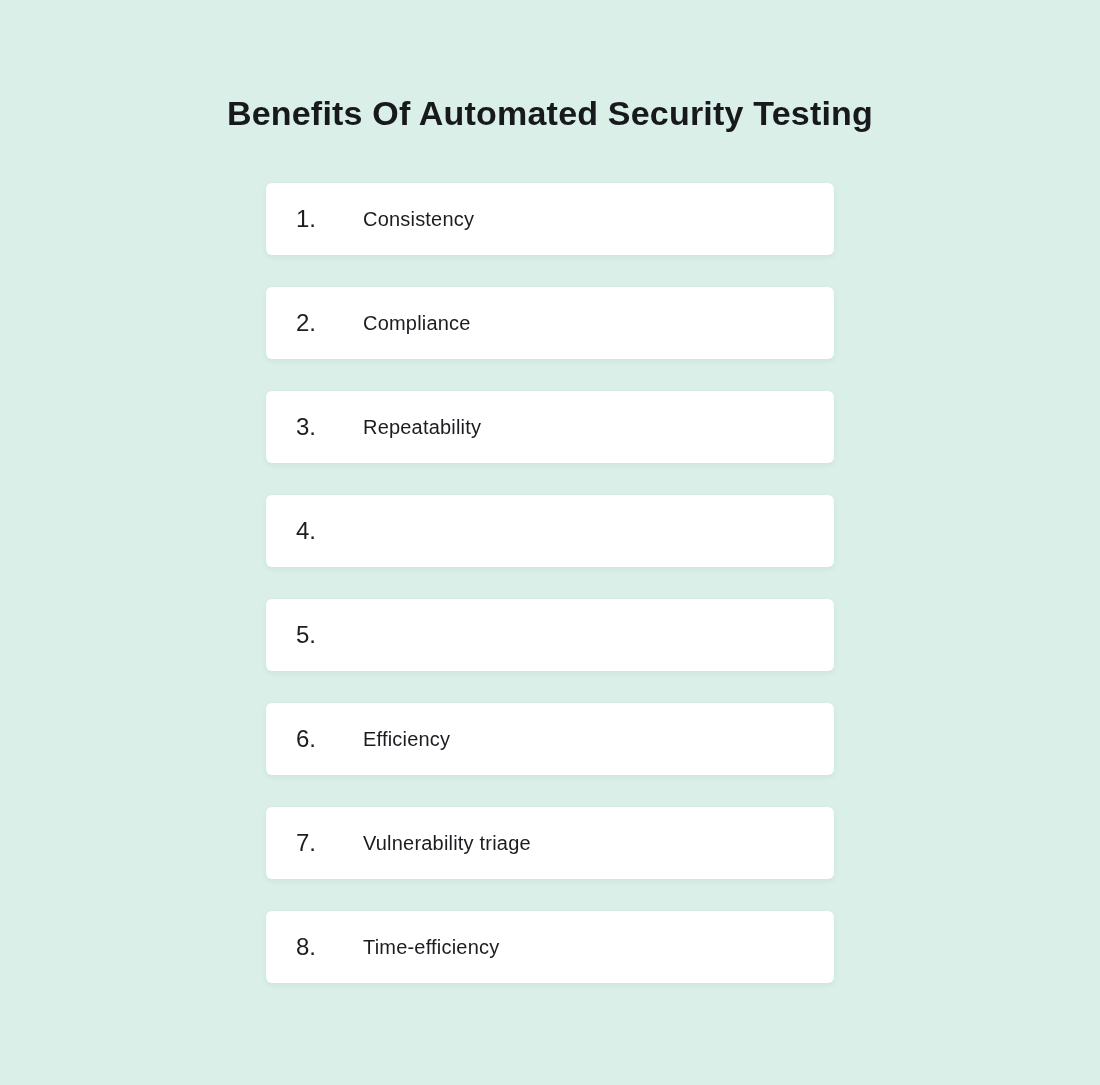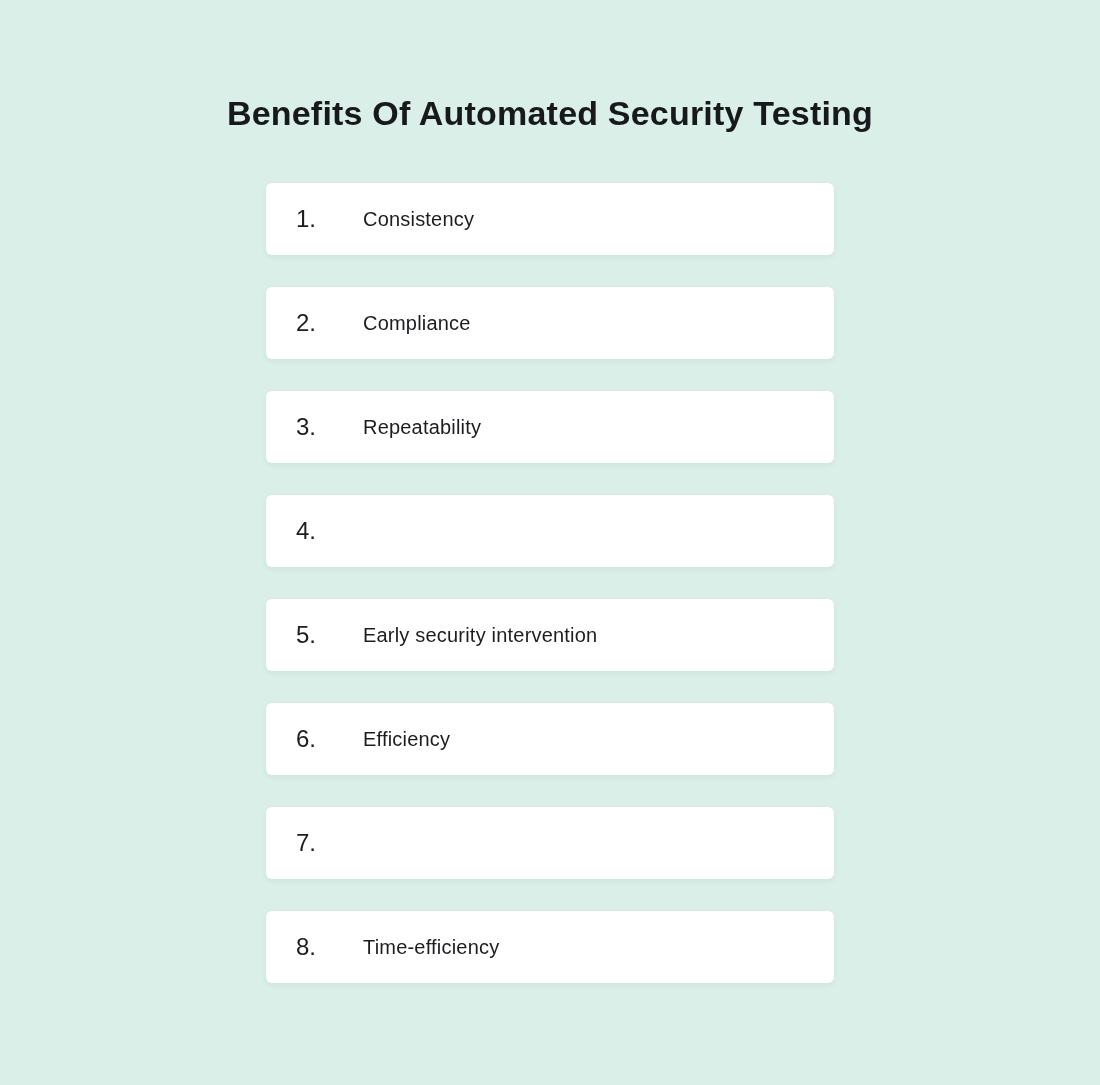--- a/index.html
+++ b/index.html
@@ -79,30 +79,30 @@
     <span class="num">3.</span>
     <span class="label">Repeatability</span>
   </div>
 
   <div class="card">
     <span class="num">4.</span>
   </div>
 
   <div class="card">
     <span class="num">5.</span>
-    <span class="label">Early security intervention</span>
   </div>
 
   <div class="card">
     <span class="num">6.</span>
     <span class="label">Efficiency</span>
   </div>
 
   <div class="card">
     <span class="num">7.</span>
+    <span class="label">Vulnerability triage</span>
   </div>
 
   <div class="card">
     <span class="num">8.</span>
     <span class="label">Time-efficiency</span>
   </div>
 </div>
 </div>
 
 </body></html>

